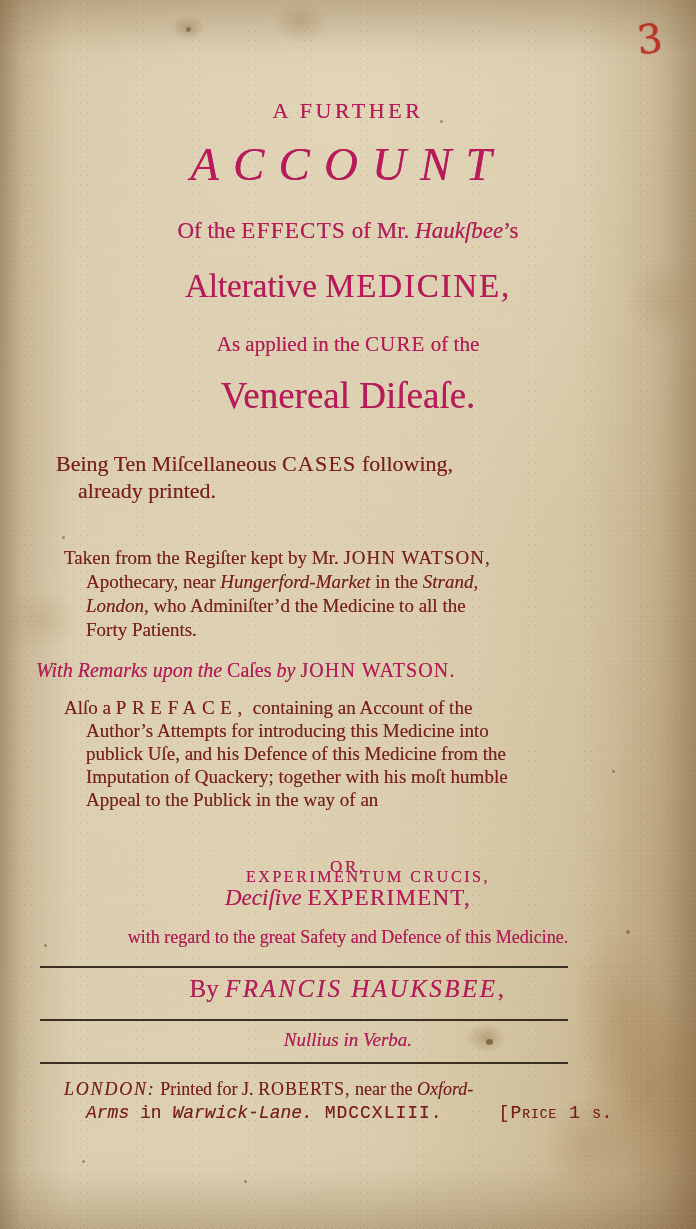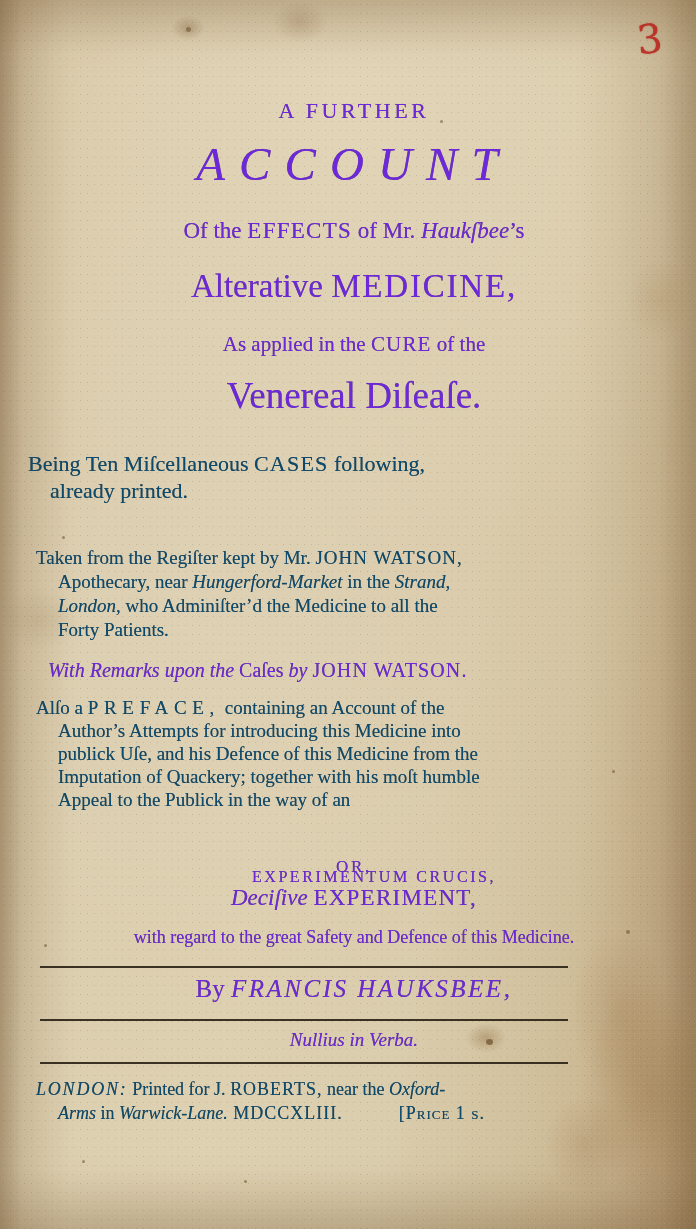--- a/index.html
+++ b/index.html
@@ -74,44 +74,44 @@
   #content {
     position: absolute; inset: 0;
     padding: 0;
   }
   .ln {
     position: absolute;
     left: 0; right: 0;
     text-align: center;
     white-space: nowrap;
     line-height: 1;
-    color: #6d28d9;
+    color: #be185d;
     text-shadow: 0 0 0.6px rgba(30,22,12,0.55);
-    padding-left: 12px;
   }
   .sc { 
     font-variant: small-caps;
     letter-spacing: .055em;
   }
   .spaced { letter-spacing: .30em; }
   .it { font-style: italic; }
 
   
   #l-further   { top: 100px; font-size: 22px; letter-spacing: .16em; }
   #l-account   { top: 141px; font-size: 47px; letter-spacing: .30em; font-style: italic; }
   #l-effects   { top: 219px; font-size: 23px; }
   #l-alterative{ top: 270px; font-size: 33px; }
   #l-applied   { top: 334px; font-size: 21px; }
   #l-venereal  { top: 377px; font-size: 37px; }
 
   
   .blk {
     position: absolute;
-    color: #0c4a6e;
+    color: #7f1d1d;
     text-shadow: 0 0 0.6px rgba(30,22,12,0.5);
+    margin-left: 28px;
   }
   #b-being {
     top: 450px; left: 28px; width: 640px;
     font-size: 22px; line-height: 27px;
     text-align: left; text-indent: 0;
   }
   #b-being .i { display: block; padding-left: 22px; }
 
   #b-taken {
     top: 546px; left: 36px; width: 560px;
@@ -135,21 +135,21 @@
   #l-regard  { top: 928px; font-size: 18px; }
 
   #l-author  { top: 976px; font-size: 25px; }
   #l-motto   { top: 1030px; font-size: 19px; }
 
   #b-imprint {
     top: 1077px; left: 36px; width: 590px;
     font-size: 18px; line-height: 24px;
     text-align: left;
   }
-  #b-imprint .i2 { display: block; padding-left: 22px; }
+  #b-imprint .i2 { display: block; padding-left: 22px; font-family: Liberation Mono, monospace; }
   #b-imprint .price { display: inline-block; margin-left: 56px; }
 
   
   .rule {
     position: absolute;
     left: 40px; width: 528px; height: 0;
     border-top: 2px solid #241b10;
     opacity: .88;
   }
   #rule1 { top: 966px; }

